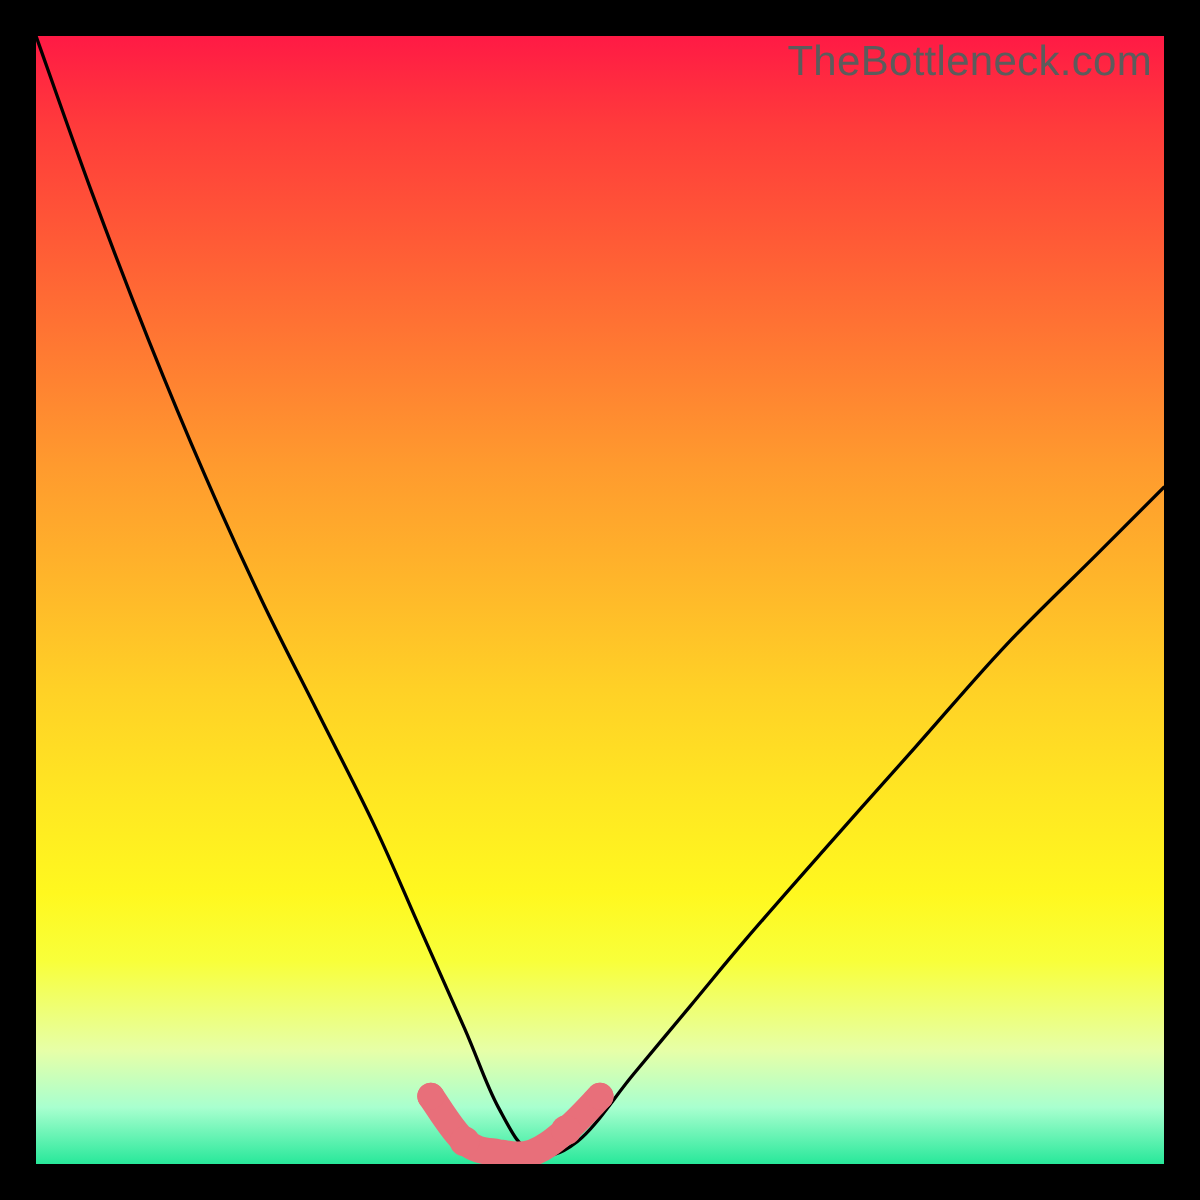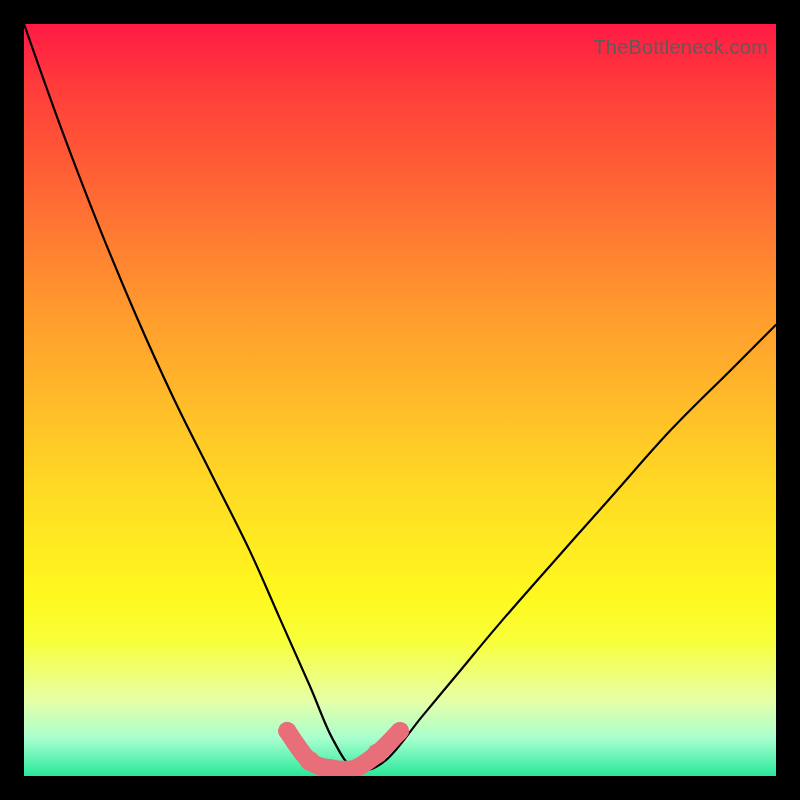--- a/index.html
+++ b/index.html
@@ -28,24 +28,24 @@
       #ffe822 68%,
       #fff81f 76%,
       #f8ff3a 82%,
       #e6ffa8 90%,
       #a8ffcf 95%,
       #28e89a 100%
     );
   }
   .watermark {
     position: absolute;
-    top: 12px;
+    top: 1px;
     right: 8px;
     color: #5c5c5c;
-    font-size: 20px;
+    font-size: 28px;
     font-weight: 500;
     letter-spacing: 0.2px;
     z-index: 10;
   }
   svg.plot {
     position: absolute;
     left: 0;
     top: 0;
     width: 752px;
     height: 752px;

